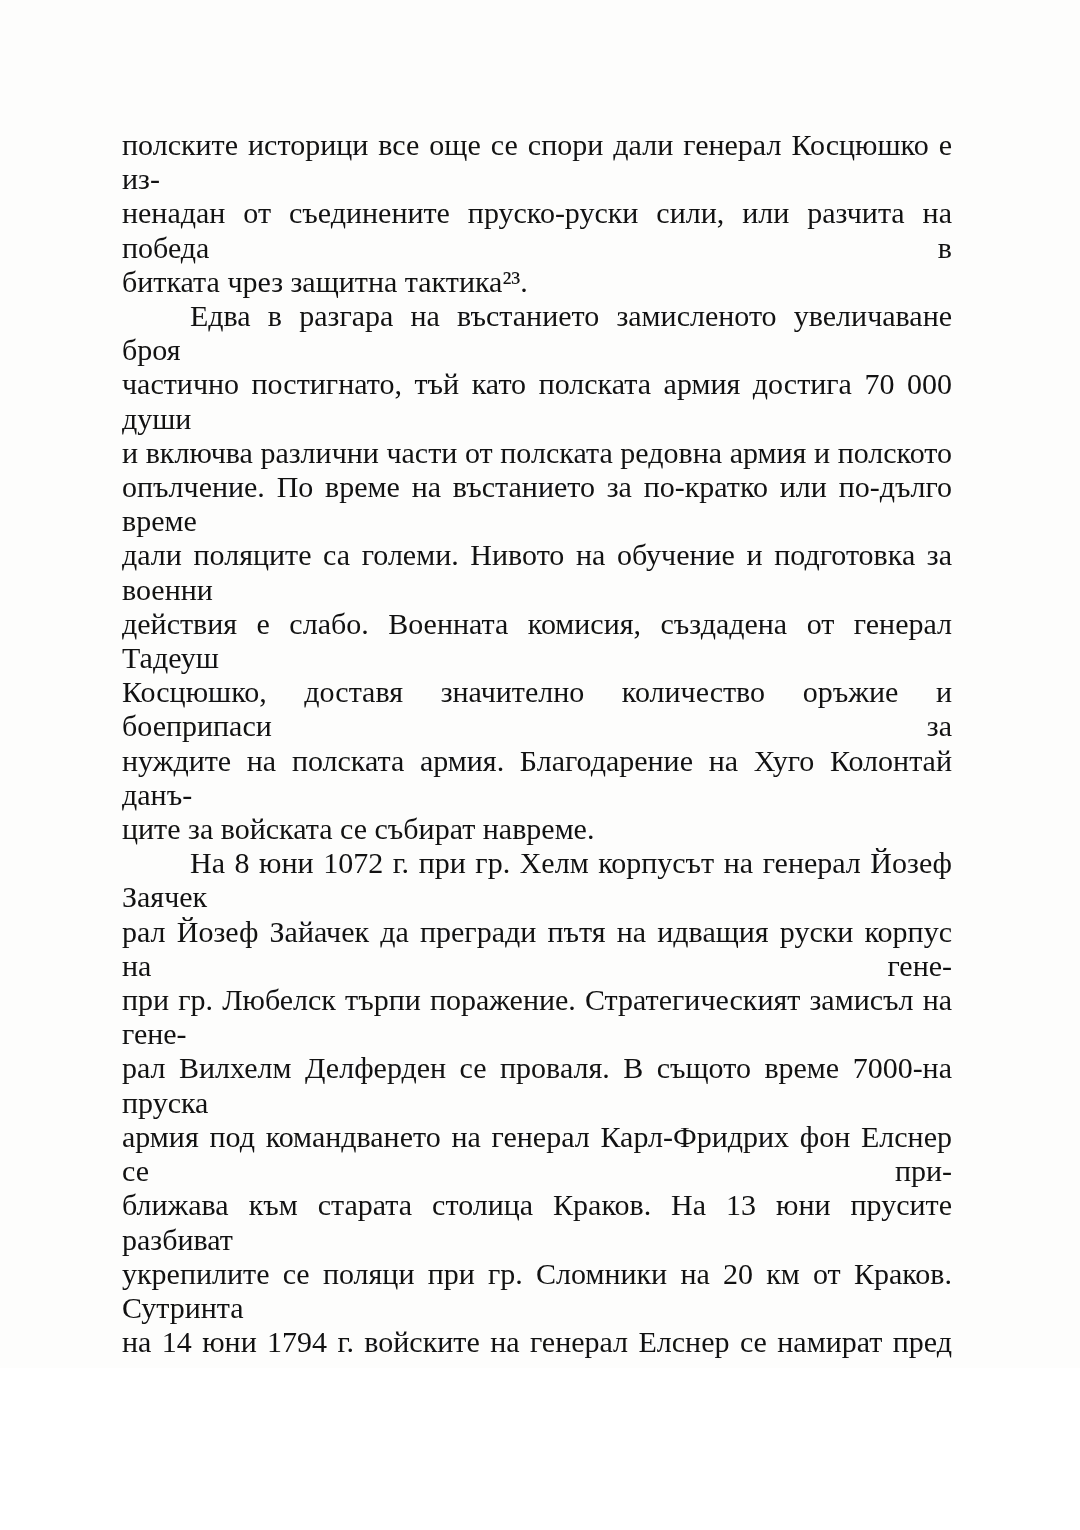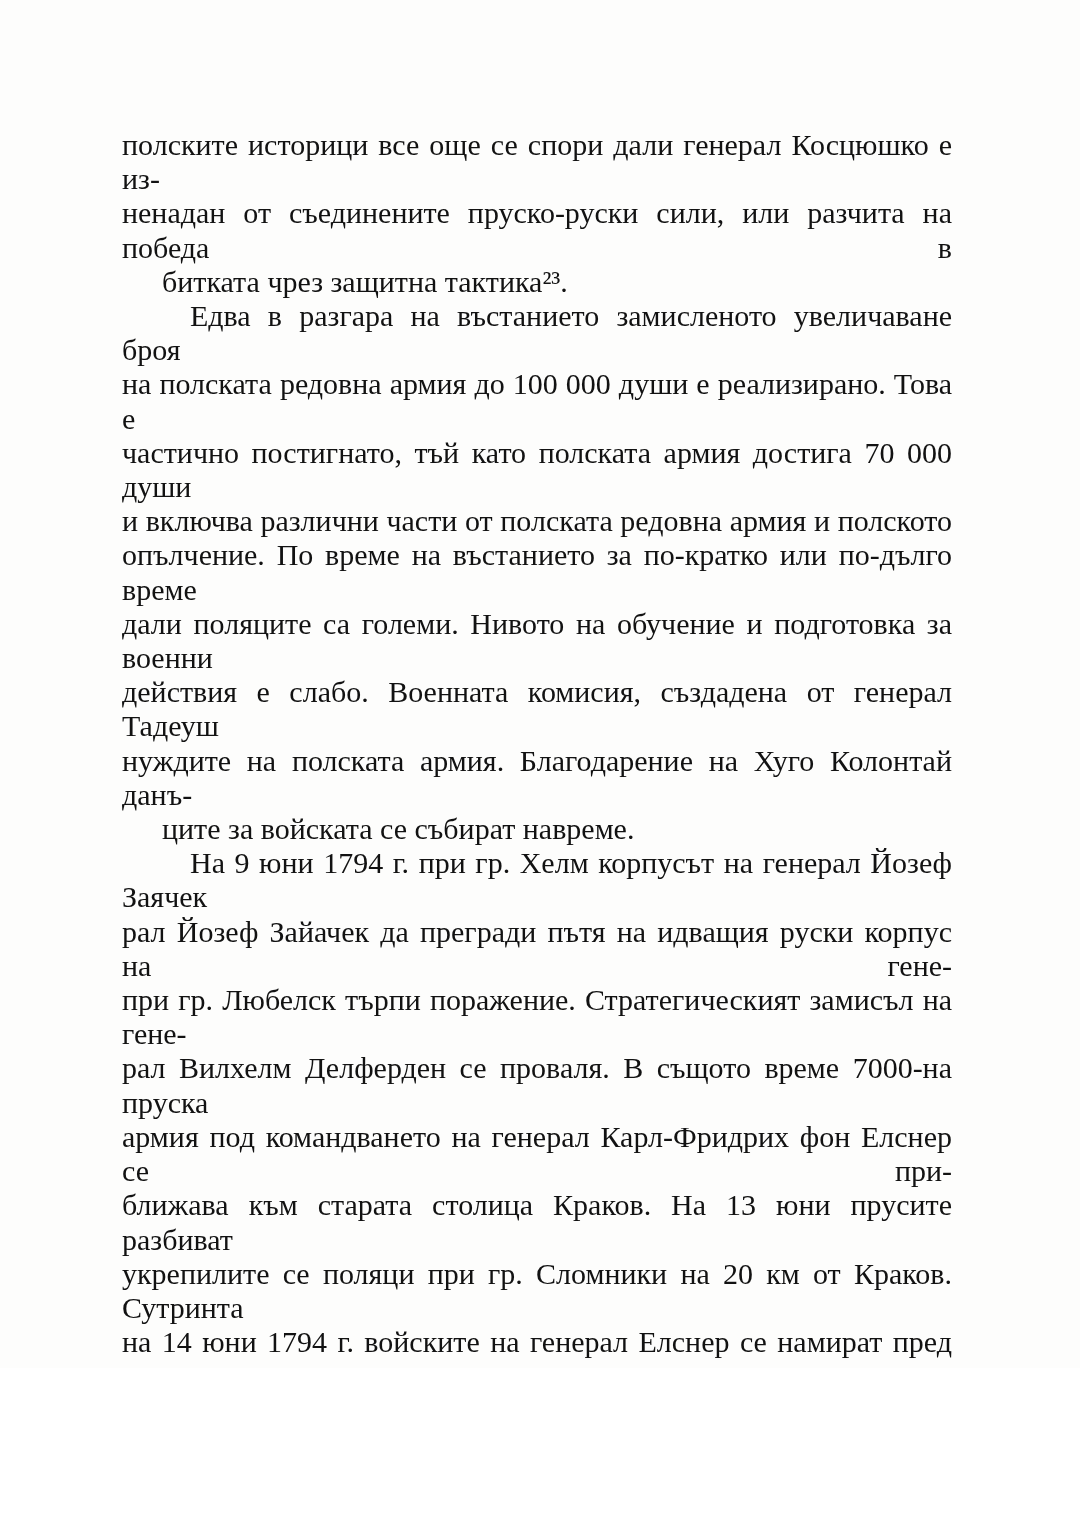--- a/index.html
+++ b/index.html
@@ -27,21 +27,20 @@
     width: 830px;
   }
   .line {
     font-size: 30px;
     line-height: 34.2px;
     text-align: justify;
     text-align-last: justify;
   }
   .line.para-end {
     text-align-last: left;
-    margin-left: 40px;
   }
   .line.indent {
     text-indent: 68px;
   }
   .page-number {
     position: absolute;
     top: 1378px;
     left: 122px;
     width: 830px;
     font-size: 29px;
@@ -50,29 +49,29 @@
 </style>
 </head>
 <body>
 
 <div class="page">
   <div class="text-block" id="text-block">
       <div class="line">полските историци все още се спори дали генерал Косцюшко е из-</div>
       <div class="line">ненадан от съединените пруско-руски сили, или разчита на победа в</div>
       <div class="line para-end">битката чрез защитна тактика²³.</div>
       <div class="line indent">Едва в разгара на въстанието замисленото увеличаване броя</div>
-      <div class="line">на полската редовна армия до 100 000 души е реализирано. Това е</div>
       <div class="line">частично постигнато, тъй като полската армия достига 70 000 души</div>
       <div class="line">и включва различни части от полската редовна армия и полското</div>
       <div class="line">опълчение. По време на въстанието за по-кратко или по-дълго време</div>
       <div class="line">дали поляците са големи. Нивото на обучение и подготовка за военни</div>
       <div class="line">действия е слабо. Военната комисия, създадена от генерал Тадеуш</div>
+      <div class="line">Косцюшко, доставя значително количество оръжие и боеприпаси за</div>
       <div class="line">нуждите на полската армия. Благодарение на Хуго Колонтай данъ-</div>
       <div class="line para-end">ците за войската се събират навреме.</div>
-      <div class="line indent">На 9 юни 1794 г. при гр. Хелм корпусът на генерал Йозеф Заячек</div>
+      <div class="line indent">На 8 юни 1072 г. при гр. Хелм корпусът на генерал Йозеф Заячек</div>
       <div class="line">рал Йозеф Зайачек да прегради пътя на идващия руски корпус на гене-</div>
       <div class="line">при гр. Любелск търпи поражение. Стратегическият замисъл на гене-</div>
       <div class="line">рал Вилхелм Делферден се проваля. В същото време 7000-на пруска</div>
       <div class="line">армия под командването на генерал Карл-Фридрих фон Елснер се при-</div>
       <div class="line">ближава към старата столица Краков. На 13 юни прусите разбиват</div>
       <div class="line">укрепилите се поляци при гр. Сломники на 20 км от Краков. Сутринта</div>
       <div class="line">на 14 юни 1794 г. войските на генерал Елснер се намират пред старо-</div>
     </div>
   <div class="page-number">335</div>
 </div>

